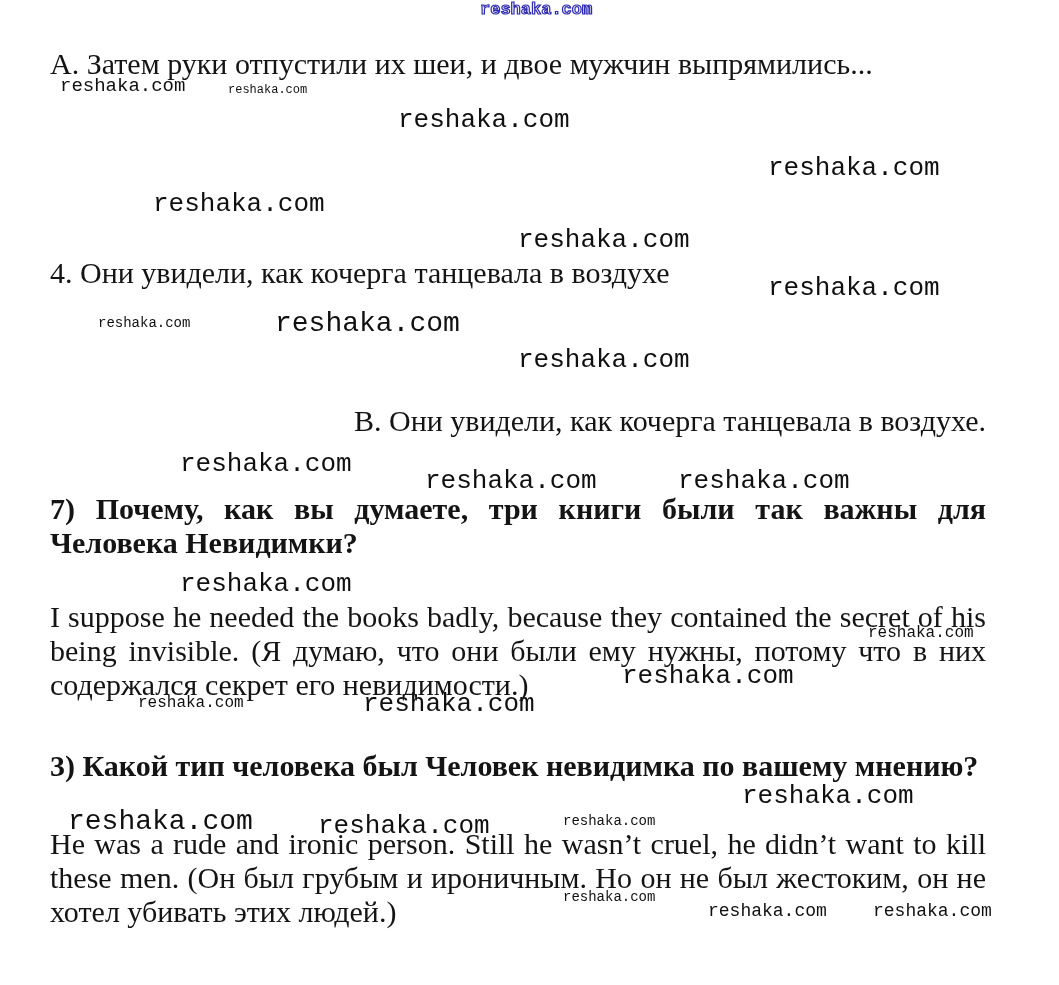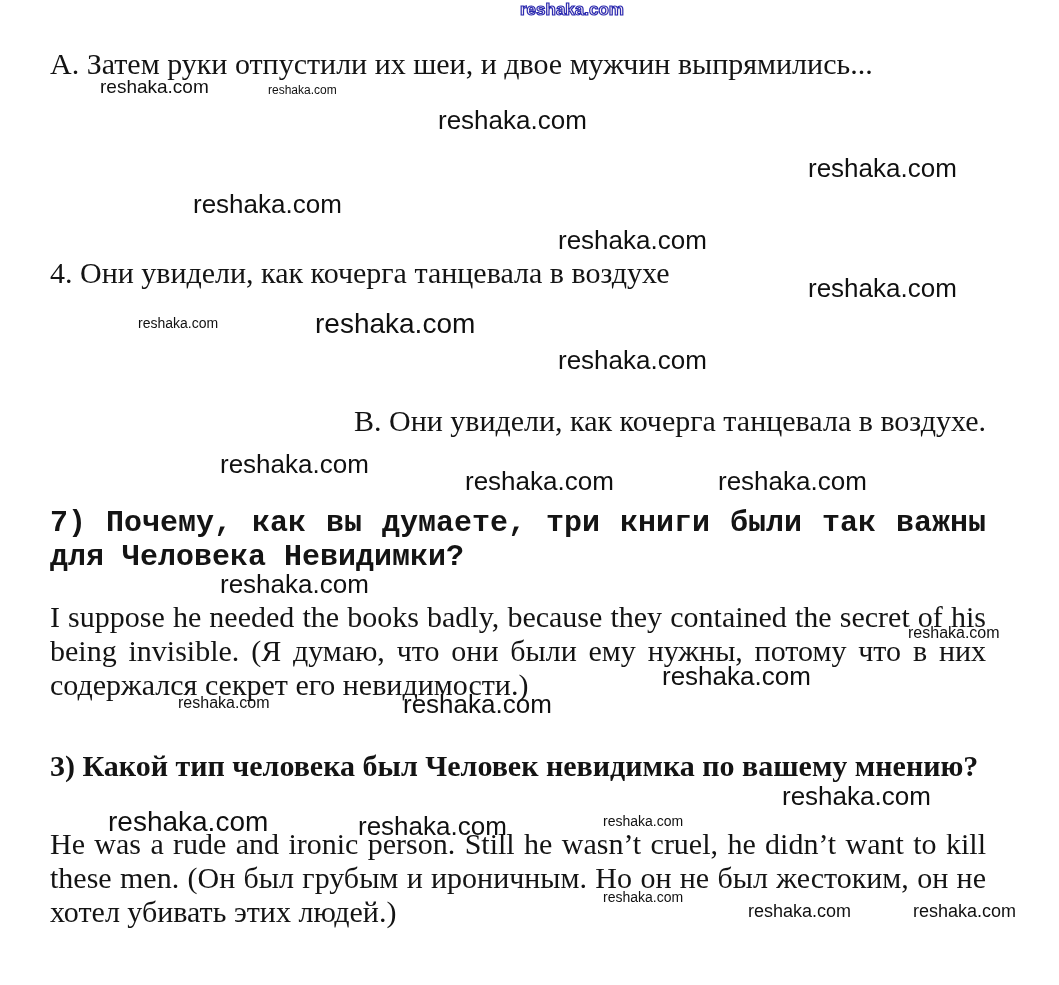--- a/index.html
+++ b/index.html
@@ -21,31 +21,30 @@
     color:var(--ink,#141414);
     letter-spacing:0;
   }
   .justify{ text-align:justify; text-justify:inter-word; }
   .bold{ font-weight:bold; font-size:28px; line-height:34px; }
   #p-a3  { top:47px;  }
   #p-b3  { top:131px; }
   #p-q4  { top:256px; }
   #p-a4  { top:325px; }
   #p-b4  { top:404px;text-align:right; }
-  #p-q7  { top:506px;font-family:Liberation Mono, monospace; }
+  #p-q7  { top:492px; }
   #p-ans7{ top:600px; }
   #p-q8  { top:749px; }
   #p-ans8{ top:827px; }
   .wm{
     position:absolute;
-    font-family:Liberation Sans, sans-serif;
+    font-family:Liberation Mono, monospace;
     line-height:1;
     white-space:nowrap;
     color:var(--wm-ink,#101010);
-    margin-left:40px;
   }
   .wm.outline{
     font-weight:bold;
     color:#fdf2f5;
     -webkit-text-stroke:1.2px var(--wm-blue,#2b2bb0);
     text-stroke:1.2px var(--wm-blue,#2b2bb0);
   }
 </style>
 </head>
 <body>

